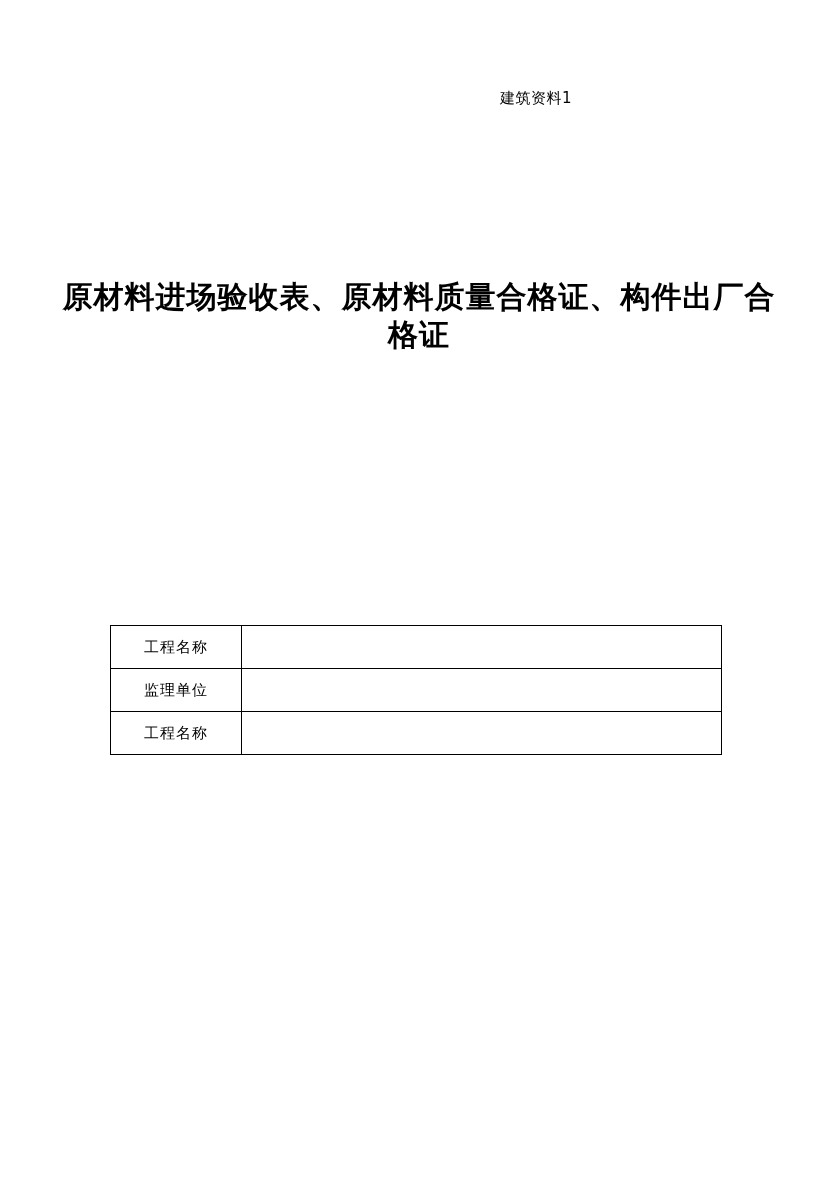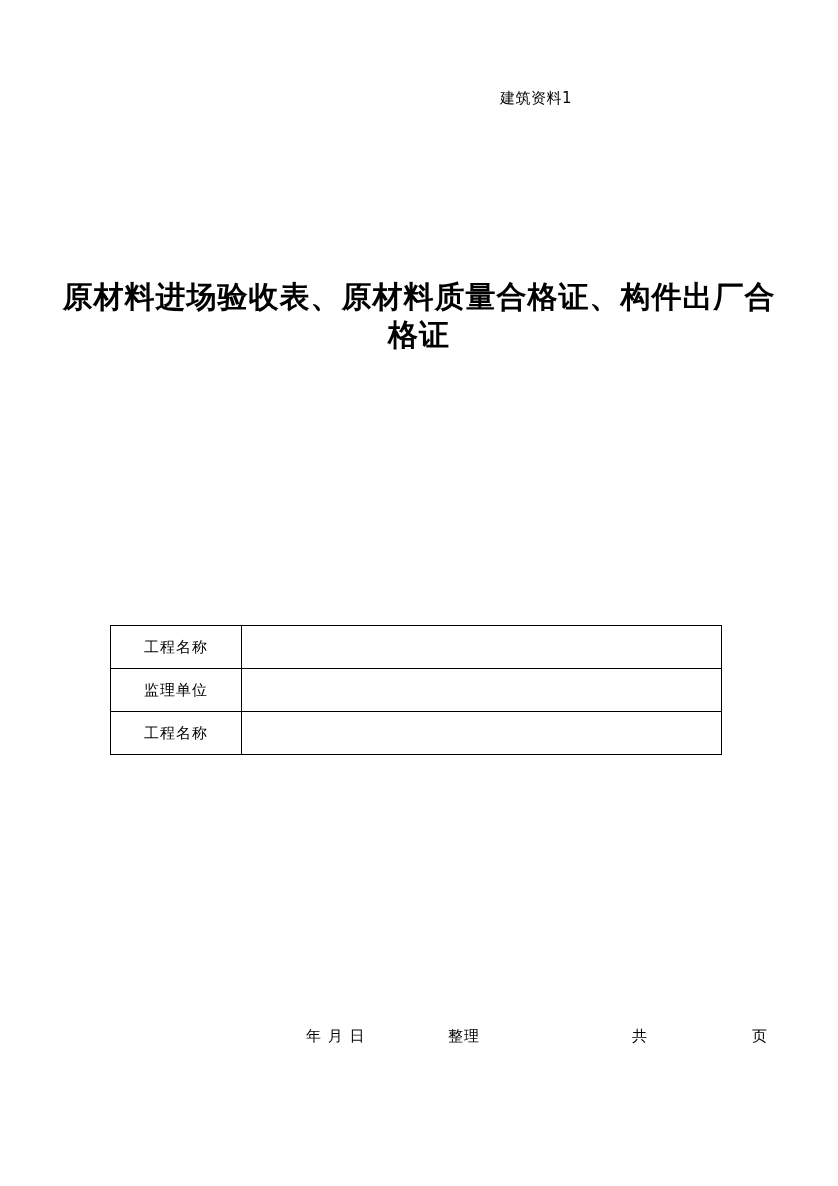--- a/index.html
+++ b/index.html
@@ -110,20 +110,14 @@
         <td class="label">监理单位</td>
         <td class="value" colspan="3"></td>
       </tr>
       <tr>
         <td class="label">工程名称</td>
         <td class="value" colspan="3"></td>
       </tr>
     </tbody>
   </table>
 
-  <div class="footer-row">
-    <span class="footer-item f-date">年   月   日</span>
-    <span class="footer-item f-organize">整理</span>
-    <span class="footer-item f-total">共</span>
-    <span class="footer-item f-page">页</span>
-  </div>
 
 </div>
 
 </body></html>

